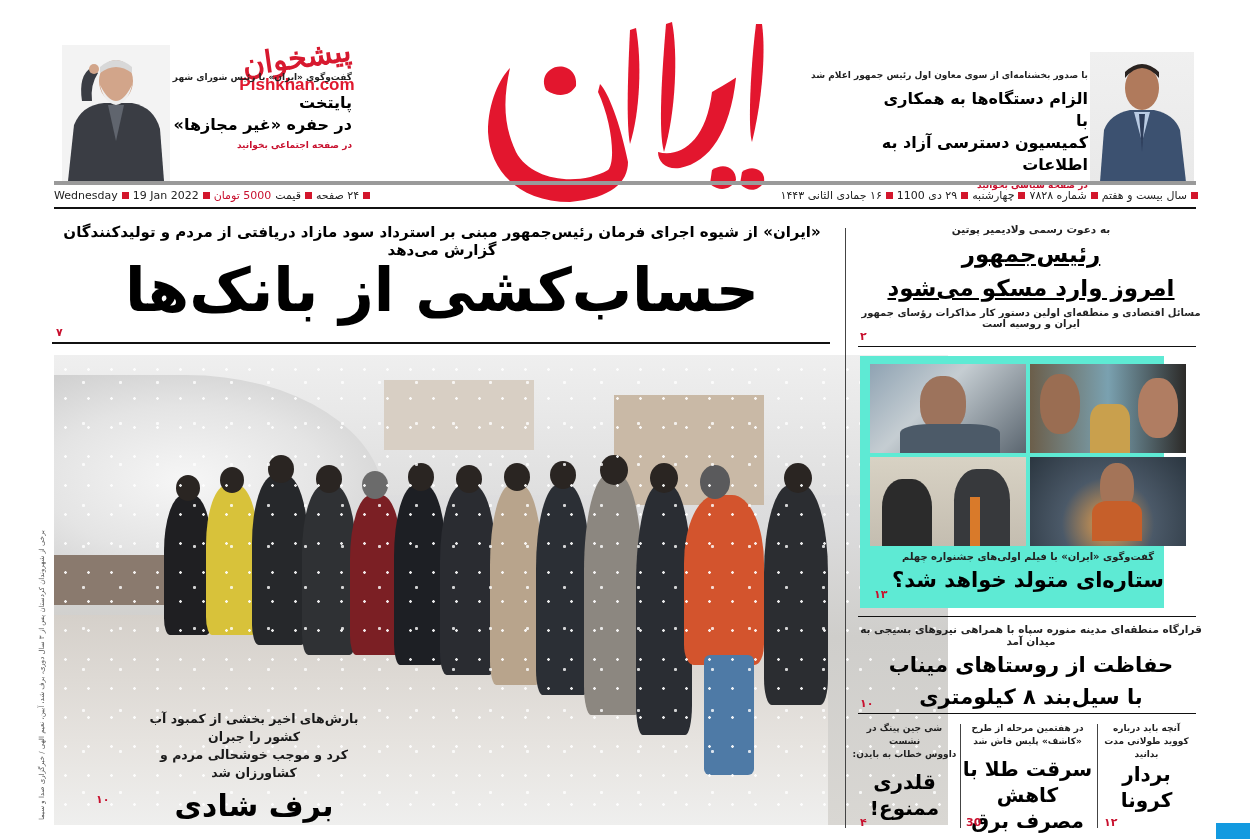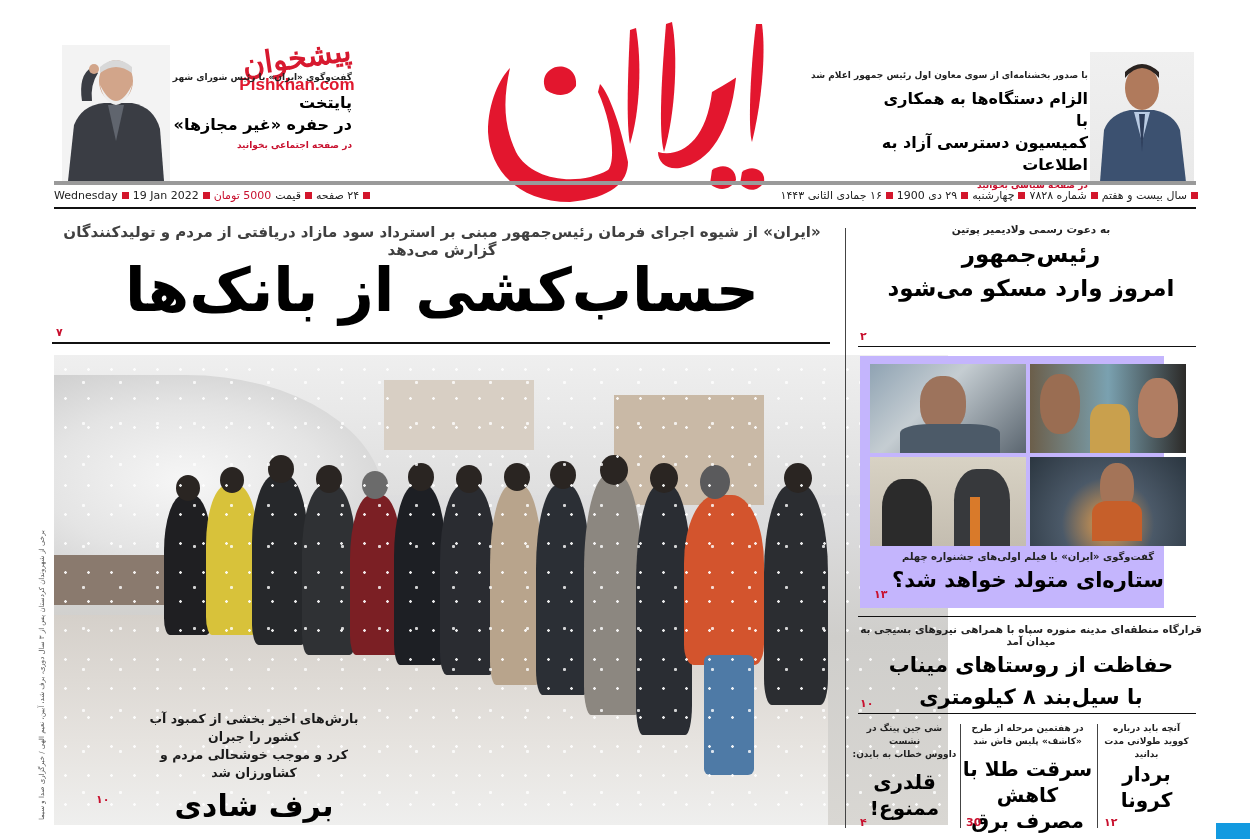--- a/index.html
+++ b/index.html
@@ -31,21 +31,21 @@
   .rule-grey { position: absolute; height: 4px; background: #9a9a9a; }
   .rule-black { position: absolute; height: 2px; background: #111; }
 
   .dateline { position: absolute; font-size: 11px; color: #222; white-space: nowrap; display: flex; align-items: center; gap: 4px; }
   .sq { display: inline-block; width: 7px; height: 7px; background: #d3162c; }
   .dateline .red { color: #c8102e; }
   .dateline-right { right: 52px; top: 189px; direction: rtl; }
   .dateline-left { left: 54px; top: 189px; direction: ltr; }
 
   
-  .lead-kicker { position: absolute; left: 52px; top: 223px; width: 780px; text-align: center; font-size: 15px; font-weight: bold; color: #404040; direction: rtl; }
+  .lead-kicker { position: absolute; left: 52px; top: 223px; width: 780px; text-align: center; font-size: 15px; font-weight: bold; color: #000000; direction: rtl; }
   .lead-title { position: absolute; left: 52px; top: 250px; width: 780px; text-align: center; font-size: 60px; font-weight: bold; color: #000; direction: rtl; letter-spacing: -1px; line-height: 80px; }
   .page-num { position: absolute; font-size: 11px; color: #c8102e; font-weight: bold; }
   .lead-rule { left: 52px; top: 342px; width: 778px; }
 
   
   .main-photo { position: absolute; left: 54px; top: 355px; width: 894px; height: 470px; overflow: hidden;
     background:
       radial-gradient(ellipse 200px 120px at 15% 20%, #fafafa 0%, transparent 70%),
       linear-gradient(180deg, #e7e7e8 0%, #dcdcdd 35%, #cfcecb 60%, #d9d7d3 100%); }
   .main-photo .sky { position: absolute; left: 0; top: 0; width: 100%; height: 140px; background: linear-gradient(180deg,#efefef,#dfdfdf); }
@@ -63,24 +63,24 @@
   .photo-credit { position: absolute; left: 38px; top: 530px; width: 300px; transform-origin: 0 0; transform: rotate(-90deg) translate(-300px, 0); font-size: 7px; color: #555; direction: rtl; white-space: nowrap; }
 
   
   .vrule { position: absolute; width: 1px; background: #444; }
   .story { position: absolute; text-align: center; direction: rtl; }
   .story .kicker { font-size: 10.5px; font-weight: bold; color: #222; }
   .story .title { font-size: 23px; font-weight: bold; color: #000; line-height: 30px; }
   .story .summary { font-size: 10px; font-weight: bold; color: #222; margin-top: 4px; }
 
   .putin-story { left: 856px; top: 223px; width: 350px; }
-  .putin-story .title { margin-top: 4px; }
+  .putin-story .title { margin-top: 4px; text-decoration: underline; }
   .r-rule1 { left: 858px; top: 346px; width: 338px; height: 1px; }
 
-  .film-box { position: absolute; left: 860px; top: 356px; width: 304px; height: 252px; background: #c4b5fd; }
+  .film-box { position: absolute; left: 860px; top: 356px; width: 304px; height: 252px; background: #5eead4; }
   .film-grid { position: absolute; left: 10px; top: 8px; width: 316px; height: 182px; display: grid; grid-template-columns: 1fr 1fr; grid-template-rows: 1fr 1fr; gap: 4px; }
   .film-cell { position: relative; overflow: hidden; }
   .film-box .kicker { position: absolute; left: 0; top: 195px; width: 336px; text-align: center; font-size: 10px; font-weight: bold; color: #222; direction: rtl; }
   .film-box .title { position: absolute; left: 0; top: 212px; width: 336px; text-align: center; font-size: 21px; font-weight: bold; color: #000; direction: rtl; }
 
   .r-rule2 { left: 858px; top: 616px; width: 338px; height: 1px; }
   .minab-story { left: 856px; top: 623px; width: 350px; }
   .minab-story .title { margin-top: 4px; line-height: 28px; font-size: 21px; }
   .r-rule3 { left: 858px; top: 713px; width: 338px; height: 1px; }
 
@@ -154,21 +154,21 @@
   <div class="rule-grey" style="left:54px;top:181px;width:1142px;"></div>
 
   <div class="dateline dateline-right">
     <span class="sq"></span>
     <span>سال بیست و هفتم</span>
     <span class="sq"></span>
     <span>شماره ۷۸۲۸</span>
     <span class="sq"></span>
     <span>چهارشنبه</span>
     <span class="sq"></span>
-    <span>۲۹ دی 1900</span>
+    <span>۲۹ دی 1100</span>
     <span class="sq"></span>
     <span>۱۶ جمادی الثانی ۱۴۴۳</span>
   </div>
 
   <div class="dateline dateline-left">
     <span>Wednesday</span>
     <span class="sq"></span>
     <span>19 Jan 2022</span>
     <span class="sq"></span>
     <span class="rtl red">5000 تومان</span>
@@ -232,20 +232,21 @@
   <div class="page-num" style="left:42px;top:438px;">۱۰</div>
 </div>
 <div class="photo-credit">برخی از شهروندان کردستان پس از ۳ سال دوری، برف شد، آیین، نعیم الهی / خبرگزاری صدا و سیما</div>
 
 <div class="vrule" style="left:845px;top:228px;height:600px;"></div>
 
 <div class="story putin-story">
   <div class="kicker">به دعوت رسمی ولادیمیر پوتین</div>
   <div class="title">رئیس‌جمهور</div>
   <div class="title">امروز وارد مسکو می‌شود</div>
+  <div class="summary">مسائل اقتصادی و منطقه‌ای اولین دستور کار مذاکرات رؤسای جمهور ایران و روسیه است</div>
 </div>
 <div class="page-num" style="left:860px;top:330px;">۲</div>
 <div class="rule-black r-rule1"></div>
 
 <div class="film-box">
   <div class="film-grid">
     <div class="film-cell" style="background:linear-gradient(135deg,#8fa3b3 0%,#c5cdd2 40%,#5b6670 100%);">
       <div style="position:absolute;left:50px;top:12px;width:46px;height:56px;border-radius:45%;background:#9d735c;"></div>
       <div style="position:absolute;left:30px;top:60px;width:100px;height:30px;background:#4c5a68;border-radius:30% 30% 0 0;"></div>
     </div>

